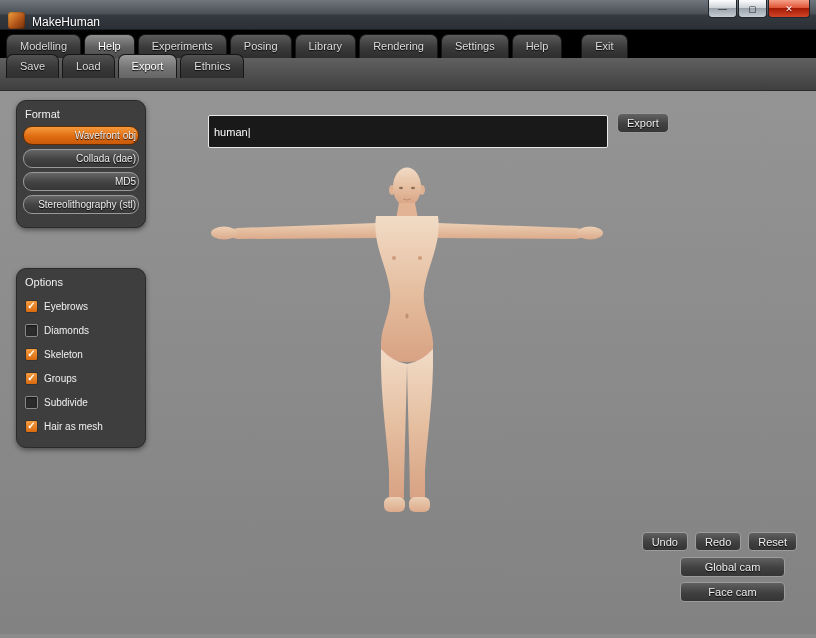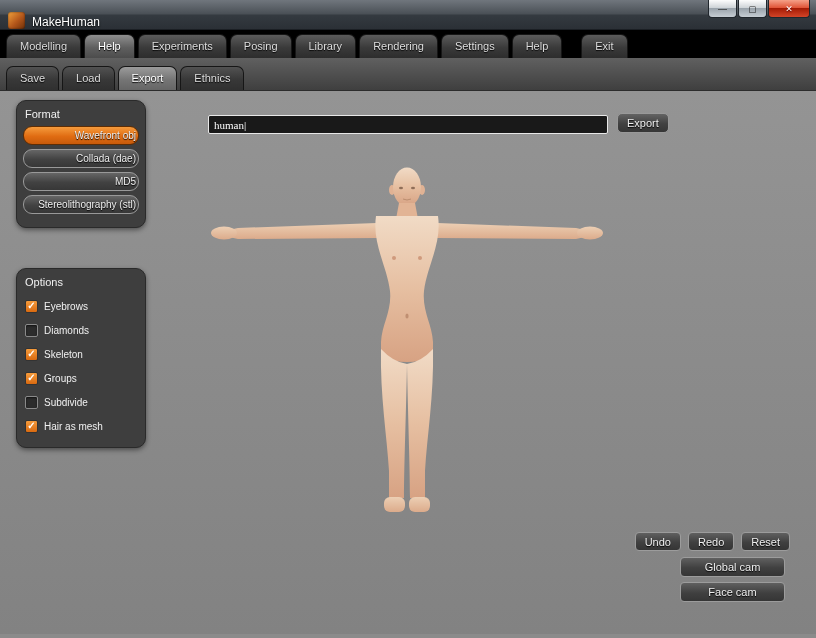--- a/index.html
+++ b/index.html
@@ -13,48 +13,48 @@
   .title-text { color:#fff; font-size:12px; text-shadow:0 1px 2px #000; }
   .win-controls { position:absolute; top:0; right:6px; display:flex; }
   .win-btn { width:29px; height:18px; margin-left:1px; border:1px solid #20262c; border-top:none; border-radius:0 0 4px 4px; display:flex; align-items:center; justify-content:center; font-size:9px; color:#222; background:linear-gradient(#fdfdfd,#cfd4d8 45%,#9aa3ab 50%,#c6cdd3); cursor:default; }
   .win-btn.close { width:42px; color:#fff; background:linear-gradient(#f5a088,#e05538 45%,#a51c05 50%,#d24428); text-shadow:0 1px 1px #600; }
 
   
   .menubar { height:28px; background:#000; display:flex; align-items:flex-end; padding:0 6px; }
   .tab { padding:5px 13px 6px; margin-right:3px; font-size:11px; color:#ddd; background:linear-gradient(#5b5b5b,#3a3a3a 55%,#2d2d2d); border:1px solid #161616; border-bottom:none; border-radius:7px 7px 0 0; text-shadow:0 1px 1px #000; cursor:default; white-space:nowrap; }
   .menubar .tab.active { background:linear-gradient(#8f8f8f,#5f5f5f 55%,#4c4c4c); color:#fff; }
   .tab-exit { margin-left:16px; }
-  .subbar { height:33px; background:linear-gradient(#606060,#3f3f3f); display:flex; align-items:flex-end; padding:0 6px; border-bottom:1px solid #2c2c2c; }
+  .subbar { height:33px; background:linear-gradient(#606060,#3f3f3f); display:flex; align-items:flex-end; padding:12px 6px; border-bottom:1px solid #2c2c2c; }
   .subbar .tab { background:linear-gradient(#525252,#383838 55%,#303030); }
   .subbar .tab.active { background:linear-gradient(#9b9b9b,#757575 55%,#666666); color:#fff; }
 
   
   .main { position:relative; height:543px; background:linear-gradient(#949494,#828282); }
 
   .panel { position:absolute; left:16px; width:130px; background:#3e3e3e; border:1px solid #2a2a2a; border-radius:10px; padding:7px 6px 9px; box-shadow:0 2px 5px rgba(0,0,0,.45); }
   .panel-format { top:9px; }
   .panel-options { top:177px; }
   .panel-title { color:#f0f0f0; font-size:11px; margin:0 2px 6px; }
   .fmt-btn { display:block; width:100%; margin:4px 0; padding:3px 2px; font-size:10px; color:#eee; text-align:right; background:linear-gradient(#666,#424242 55%,#373737); border:1px solid #999; border-radius:9px; text-shadow:0 1px 1px #000; cursor:default; }
   .fmt-btn.selected { background:linear-gradient(#f59b3c,#e06c12 55%,#c85a0a); border-color:#5e2d04; }
 
   .chk-row { display:flex; align-items:center; height:24px; margin:0 2px; cursor:default; }
   .chk-box { width:13px; height:13px; margin-right:6px; border-radius:2px; background:#2c2c2c; border:1px solid #8a8a8a; display:flex; align-items:center; justify-content:center; box-shadow:inset 0 1px 2px rgba(0,0,0,.6); }
   .chk-box .glyph { display:none; color:#fff; font-size:10px; font-weight:bold; line-height:1; }
   .chk-box.checked { background:linear-gradient(#f59b3c,#d96a10); border-color:#333; box-shadow:none; }
   .chk-box.checked .glyph { display:block; }
   .chk-label { color:#f0f0f0; font-size:10px; }
 
-  .export-input { position:absolute; left:208px; top:24px; width:400px; height:19px; background:#191919; border:1px solid #e8e8e8; color:#fff; font-size:11px; font-family:Liberation Serif, serif; padding:0 5px; border-radius:2px; outline:none; }
+  .export-input { position:absolute; left:208px; top:24px; width:400px; height:33px; background:#191919; border:1px solid #e8e8e8; color:#fff; font-size:11px; font-family:Liberation Sans, sans-serif; padding:0 5px; border-radius:2px; outline:none; }
   .export-btn { position:absolute; left:617px; top:22px; height:20px; padding:0 9px; font-size:11px; color:#eee; background:linear-gradient(#636363,#414141 55%,#363636); border:1px solid #999; border-radius:5px; text-shadow:0 1px 1px #000; cursor:default; }
 
   .figure-wrap { position:absolute; left:180px; top:75px; width:450px; height:360px; }
 
   .vp-btn { height:19px; padding:0 9px; font-size:11px; color:#eee; background:linear-gradient(#606060,#404040 55%,#353535); border:1px solid #9c9c9c; border-radius:4px; text-shadow:0 1px 1px #000; cursor:default; }
-  .history-row { position:absolute; top:441px; right:26px; display:flex; gap:7px; }
+  .history-row { position:absolute; top:441px; right:19px; display:flex; gap:7px; }
   .cam-btn { position:absolute; right:31px; width:105px; height:20px; text-align:center; }
   .globalcam { top:466px; }
   .facecam { top:491px; }
 </style>
 </head>
 <body>
 
 <div class="screen">
 
   <div class="titlebar">

